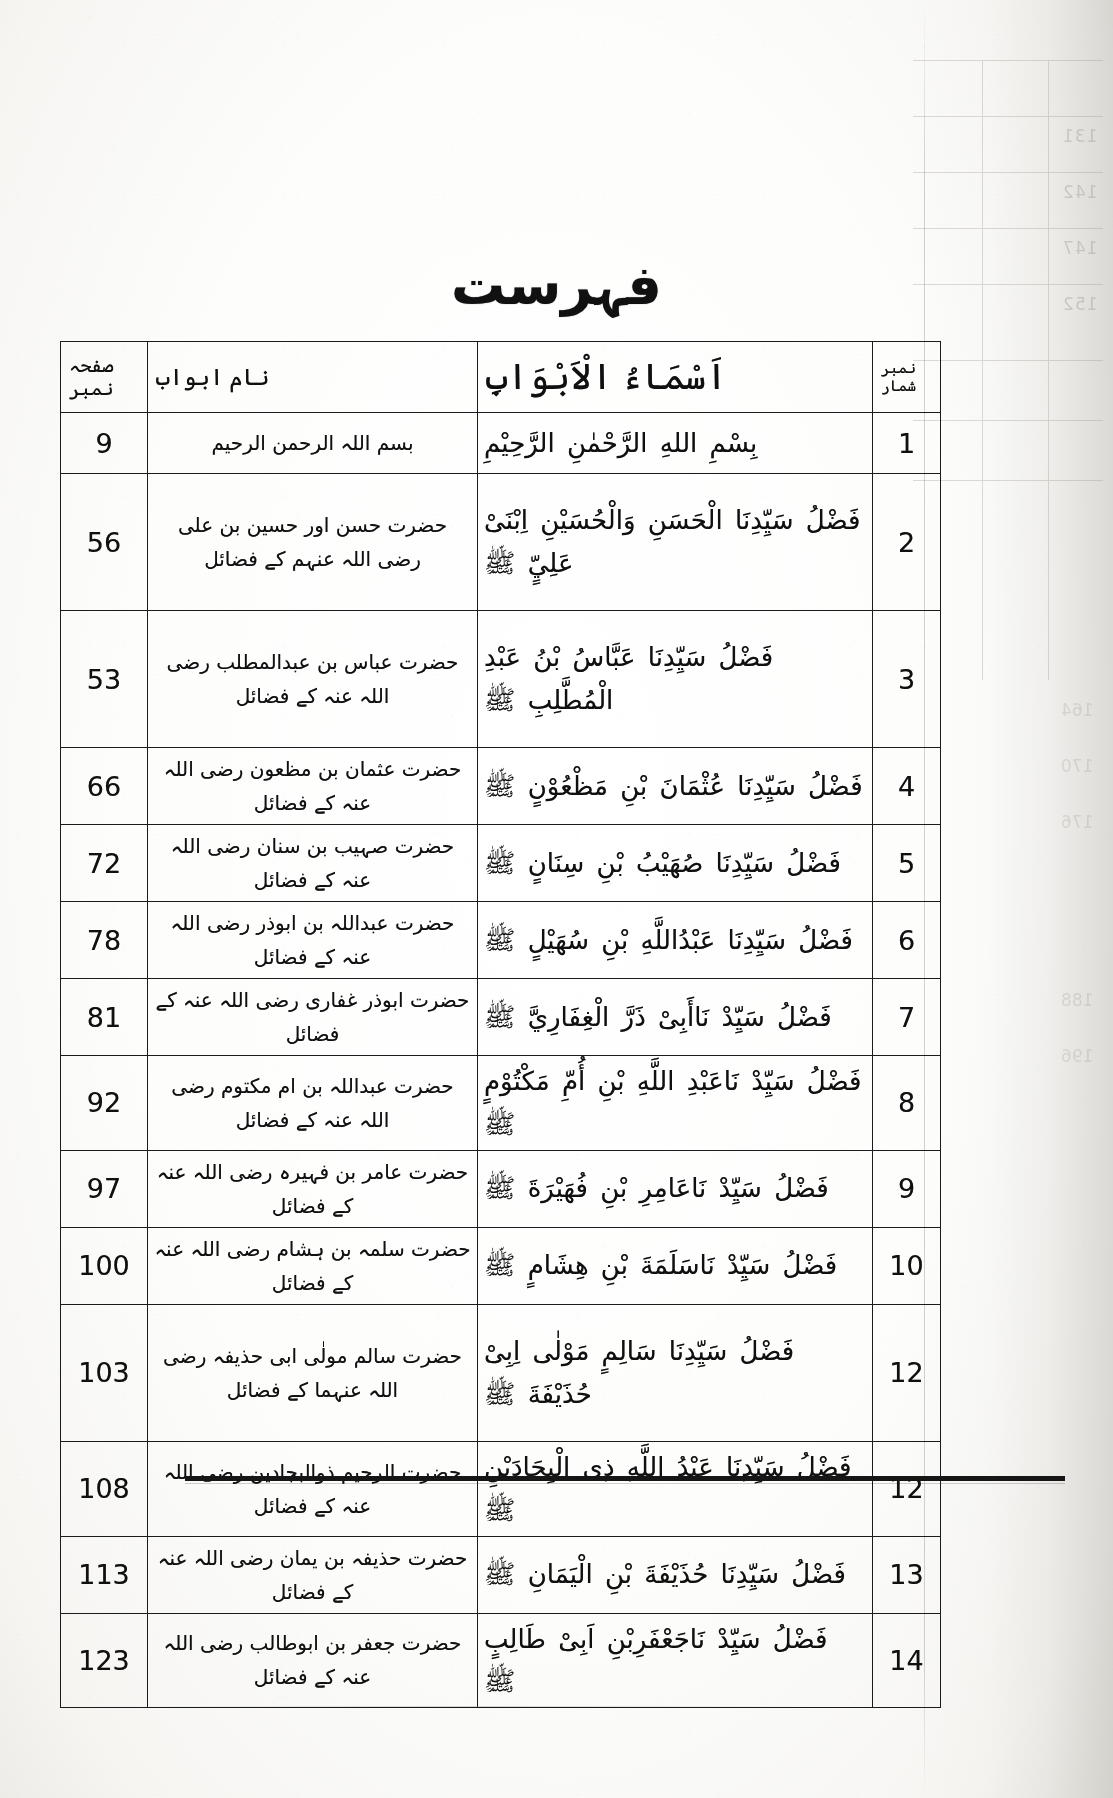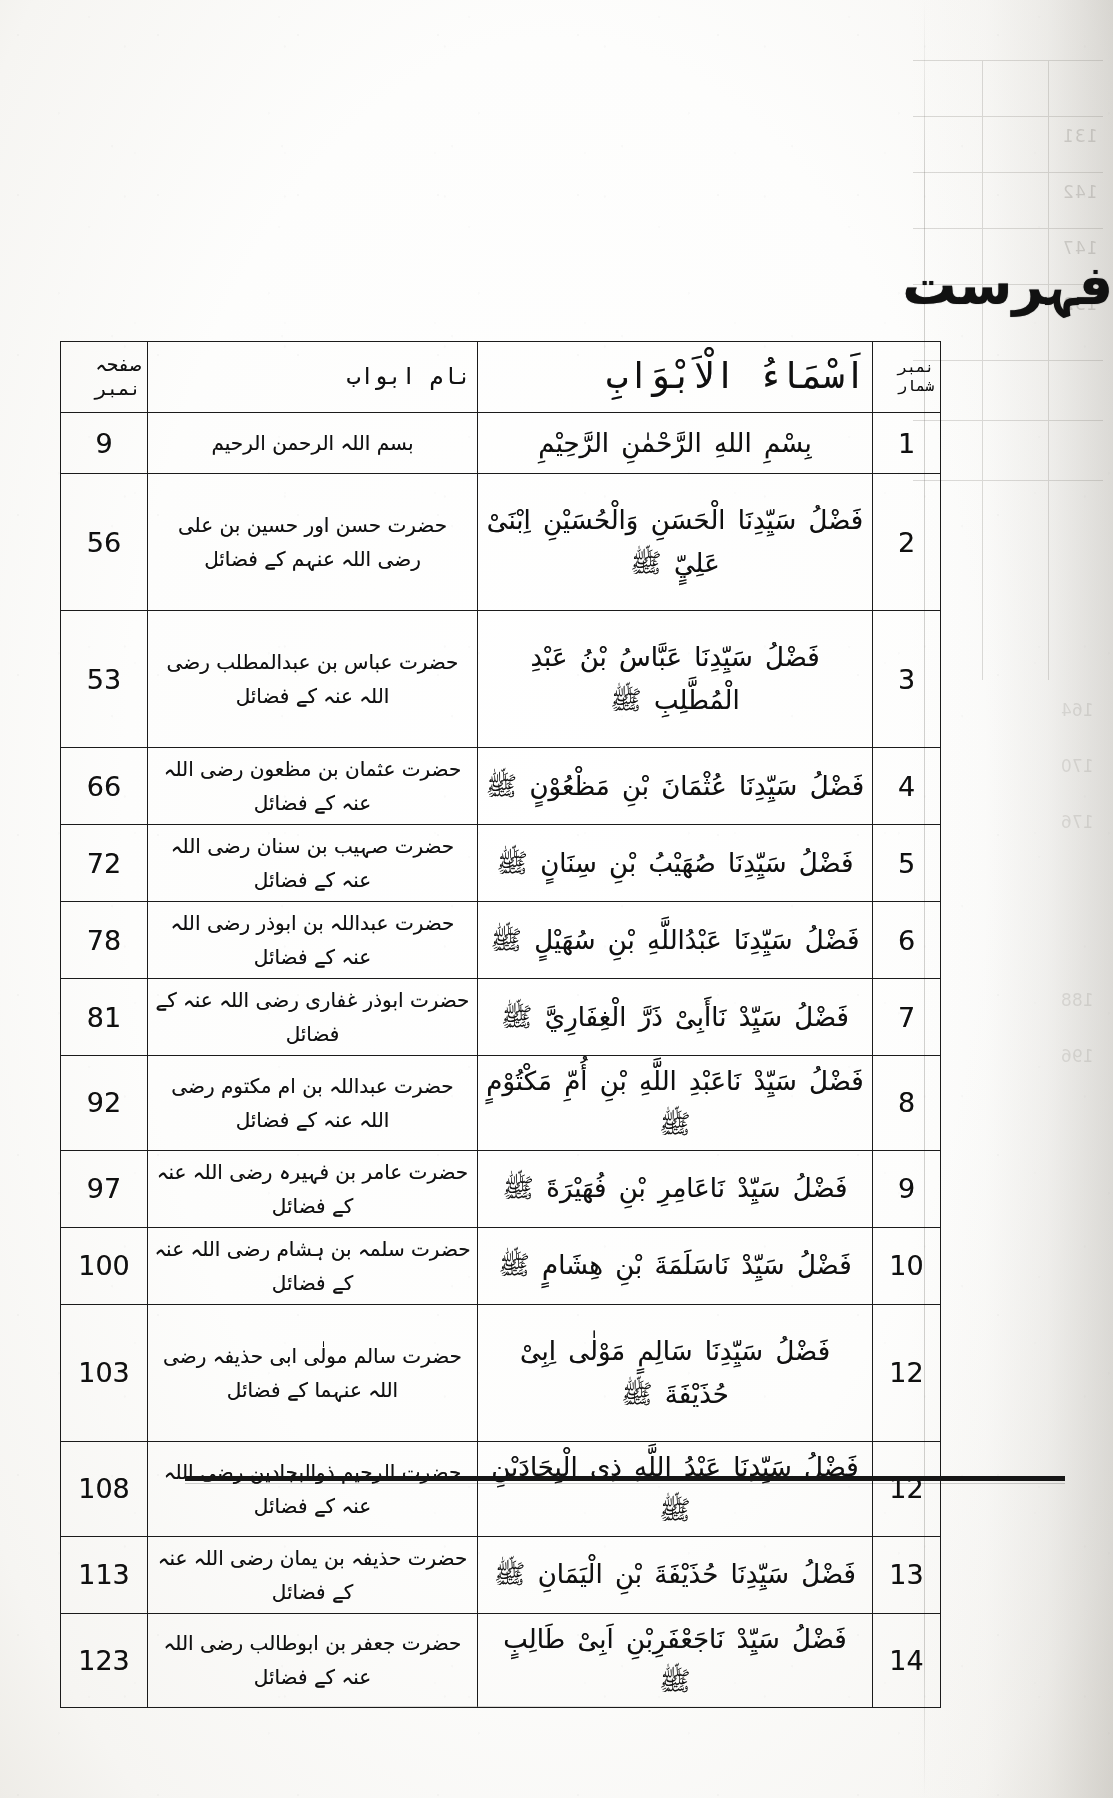--- a/index.html
+++ b/index.html
@@ -63,20 +63,21 @@
     opacity:.22;pointer-events:none;filter:blur(.5px);
   }
   #bleed2 .bl-num{
     position:absolute;right:4px;color:#85827c;font-size:17px;
     transform:scaleX(-1);
   }
 
   
   #title{
     position:absolute;top:218px;left:0;width:100%;
+    text-align:center;
     font-family:"DejaVu Sans","Liberation Sans",sans-serif;
     font-size:54px;font-weight:bold;color:#111;
     letter-spacing:-1px;
     text-shadow:0 0 1px rgba(0,0,0,.55);
   }
 
   
   #table-wrap{
     position:absolute;top:341px;right:172px;width:880px;
   }
@@ -93,41 +94,41 @@
   }
   
   col.c-sr   {width:68px;}
   col.c-ar   {width:395px;}
   col.c-ur   {width:330px;}
   col.c-pg   {width:87px;}
 
   thead th{
     height:62px;
     font-size:25px;font-weight:400;
-    text-align:right;
-    font-family:Liberation Mono, monospace;
+    text-align:left;
+    font-family:Liberation Serif, serif;
     padding-left:8px;
   }
   th.h-sr{font-size:15px;}
   th.h-pg{font-size:19px;}
   th.h-ur{font-size:23px;}
   th.h-ar{font-size:36px;}
 
   td.c-sr-cell{
     text-align:center;font-size:27px;
     font-family:"DejaVu Sans",sans-serif;
     direction:ltr;
   }
   td.c-pg-cell{
     text-align:center;font-size:27px;
     font-family:"DejaVu Sans",sans-serif;
     direction:ltr;
   }
   td.c-ar-cell{
-    text-align:center;font-size:26px;line-height:1.65;
+    text-align:left;font-size:26px;line-height:1.65;
     font-family:"DejaVu Sans",sans-serif;
     word-spacing:4px;
   }
   td.c-ur-cell{
     text-align:center;font-size:20px;line-height:1.7;
     font-family:"DejaVu Sans",sans-serif;
   }
   tr.norm td{height:52px;}
   tr.xtall td{height:128px;}
 

